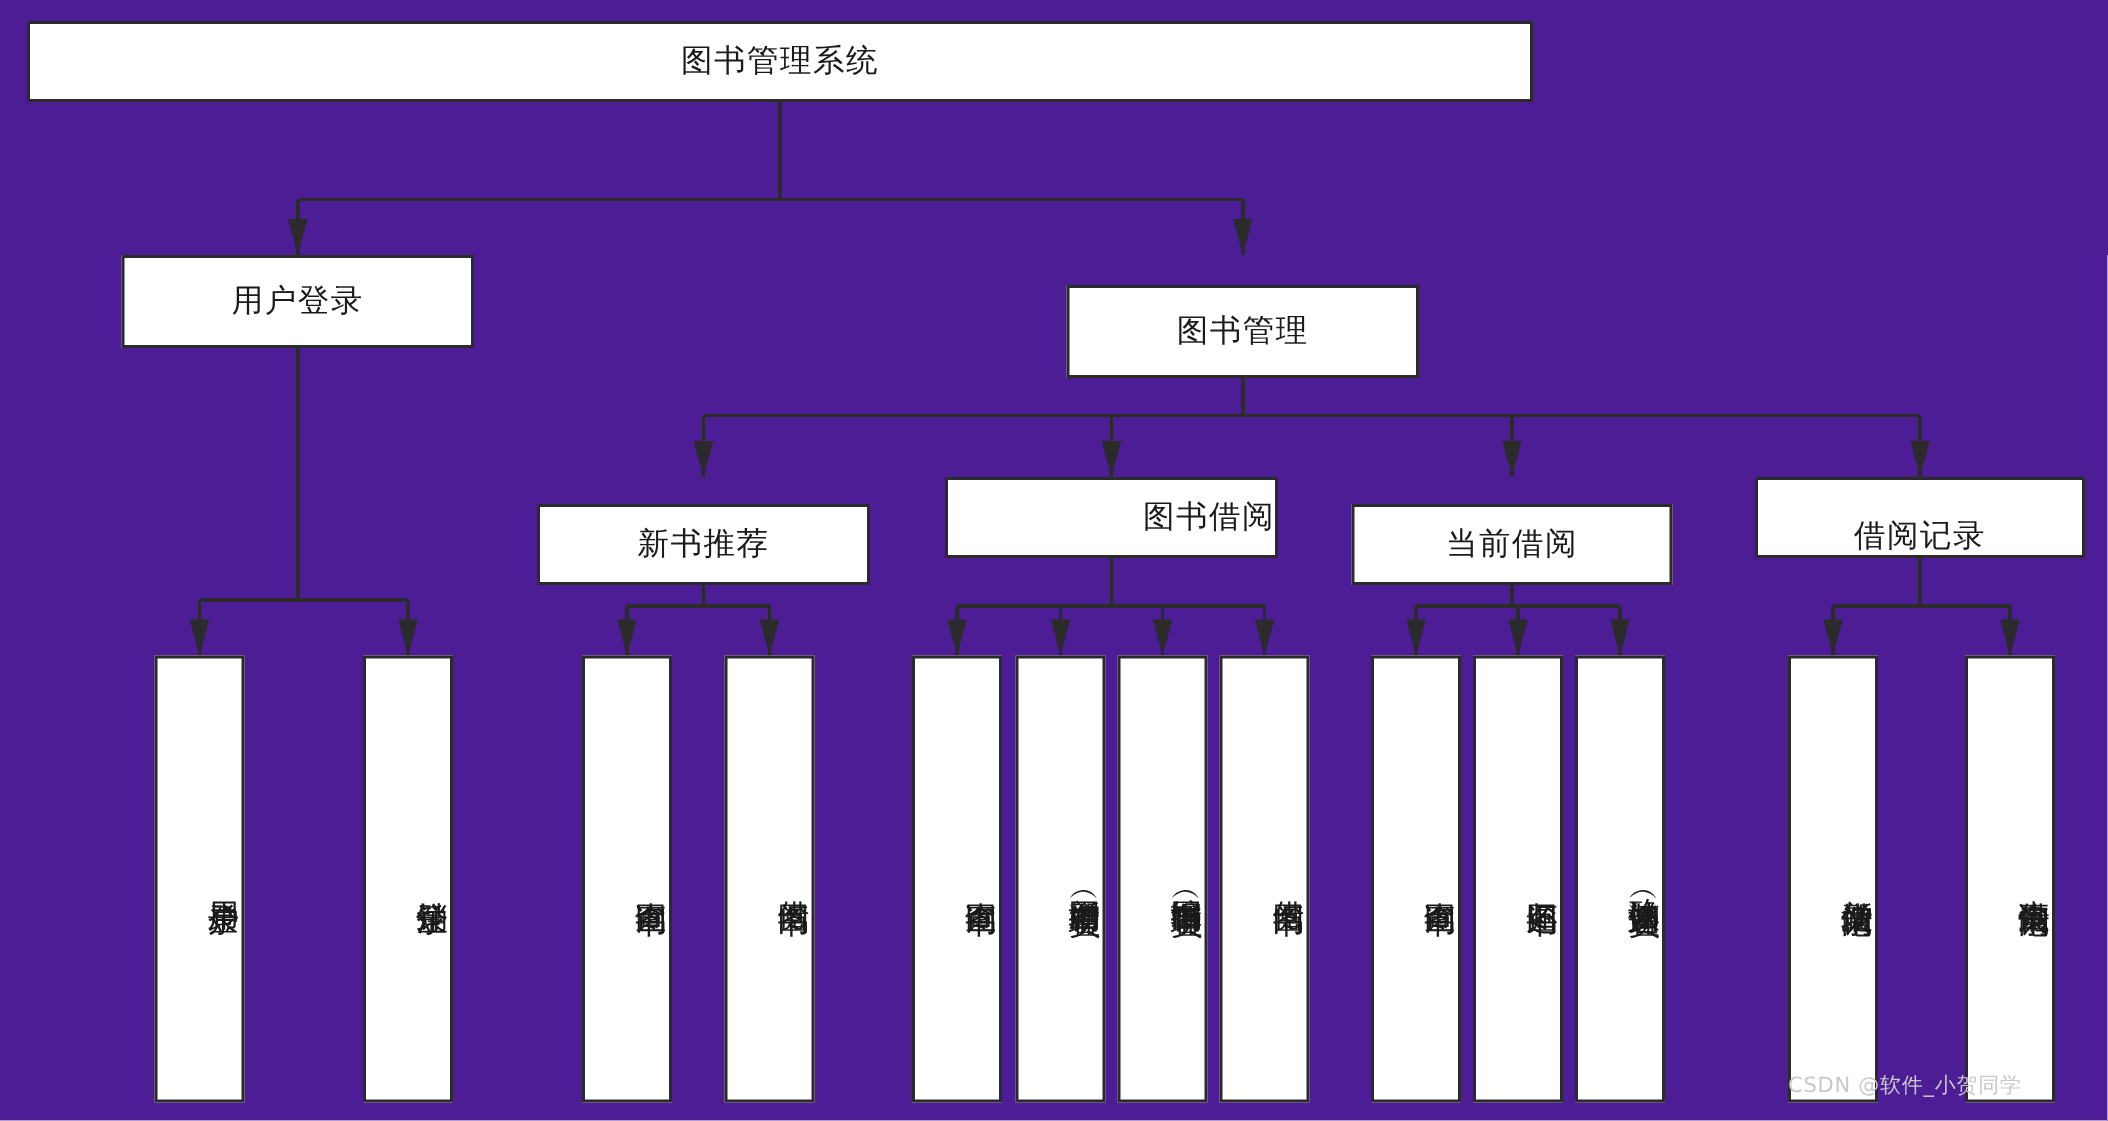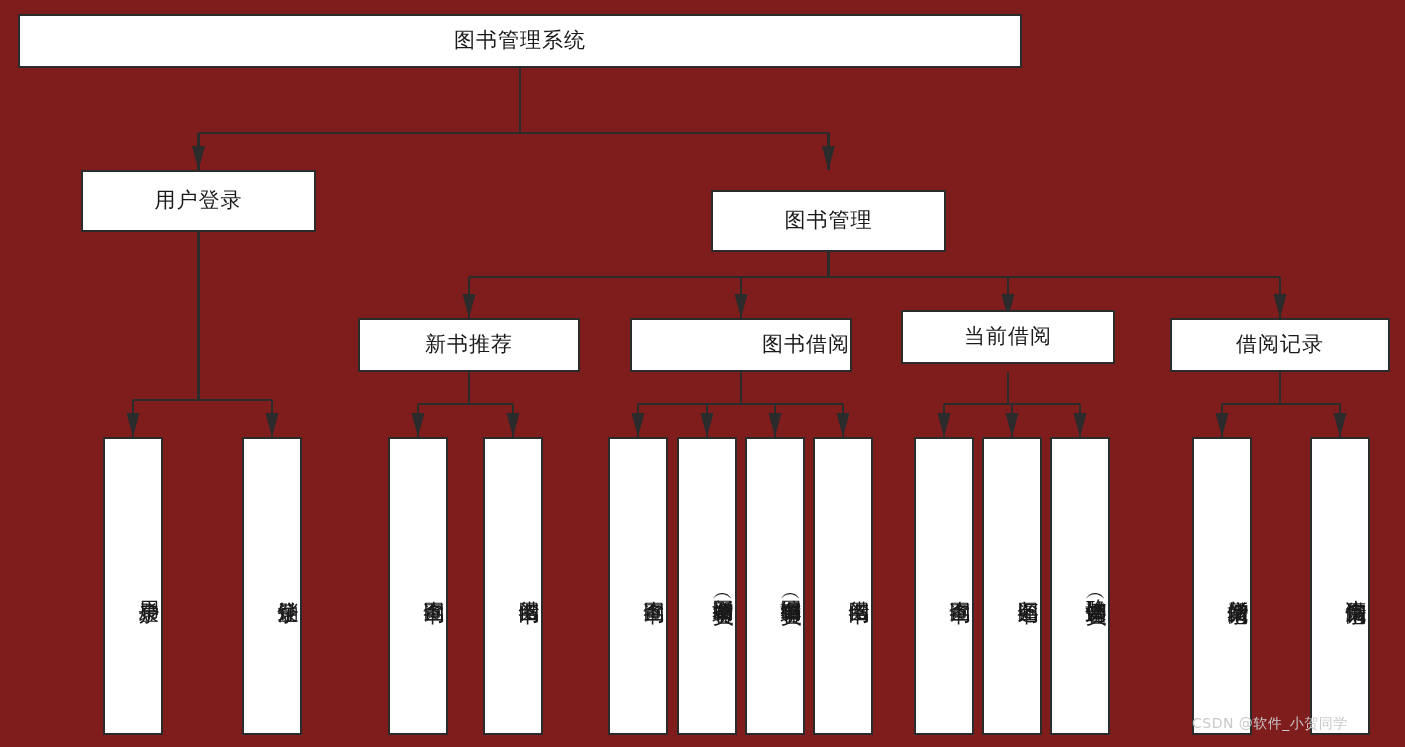--- a/index.html
+++ b/index.html
@@ -8,21 +8,21 @@
     padding: 0;
     background: #ffffff;
   }
   body {
     font-family: "DejaVu Sans", "Liberation Sans", sans-serif;
   }
   #canvas {
     position: relative;
     width: 1405px;
     height: 747px;
-    background: #7f1d1d;
+    background: #4c1d95;
     overflow: hidden;
   }
   #edges {
     position: absolute;
     left: 0;
     top: 0;
     width: 1405px;
     height: 747px;
     pointer-events: none;
   }
@@ -129,30 +129,30 @@
   <div id="nodes-layer">
       <div class="node horiz" style="left: 18px; top: 14px; width: 1004px; height: 54px;">
         <span class="hlabel">图书管理系统</span>
       </div>
       <div class="node horiz" style="left: 81px; top: 170px; width: 235px; height: 62px;">
         <span class="hlabel">用户登录</span>
       </div>
       <div class="node horiz" style="left: 711px; top: 170px; width: 235px; height: 62px; margin-top: 20px;">
         <span class="hlabel">图书管理</span>
       </div>
-      <div class="node horiz" style="left: 358px; top: 318px; width: 222px; height: 54px;">
+      <div class="node horiz" style="left: 358px; top: 336px; width: 222px; height: 54px;">
         <span class="hlabel">新书推荐</span>
       </div>
       <div class="node horiz" style="left: 630px; top: 318px; width: 222px; height: 54px; justify-content: flex-end;">
         <span class="hlabel">图书借阅</span>
       </div>
-      <div class="node horiz" style="left: 901px; top: 310px; width: 214px; height: 54px;">
+      <div class="node horiz" style="left: 901px; top: 336px; width: 214px; height: 54px;">
         <span class="hlabel">当前借阅</span>
       </div>
-      <div class="node horiz" style="left: 1170px; top: 318px; width: 220px; height: 54px;">
+      <div class="node horiz" style="left: 1170px; top: 318px; width: 220px; height: 54px; align-items: flex-end;">
         <span class="hlabel">借阅记录</span>
       </div>
       <div class="node vert" style="left: 103px; top: 437px; width: 60px; height: 298px;">
         <span class="vlabel">用户登录</span>
       </div>
       <div class="node vert" style="left: 242px; top: 437px; width: 60px; height: 298px;">
         <span class="vlabel">注销登录</span>
       </div>
       <div class="node vert" style="left: 388px; top: 437px; width: 60px; height: 298px;">
         <span class="vlabel">查询图书</span>

